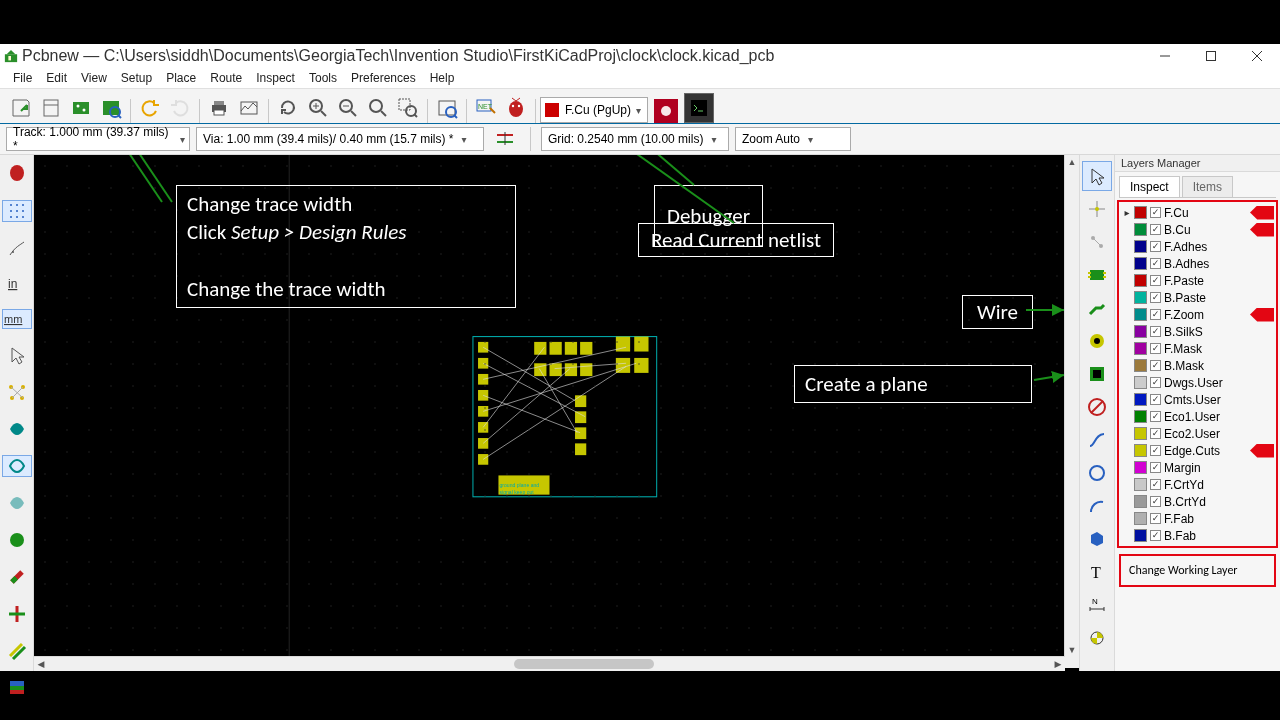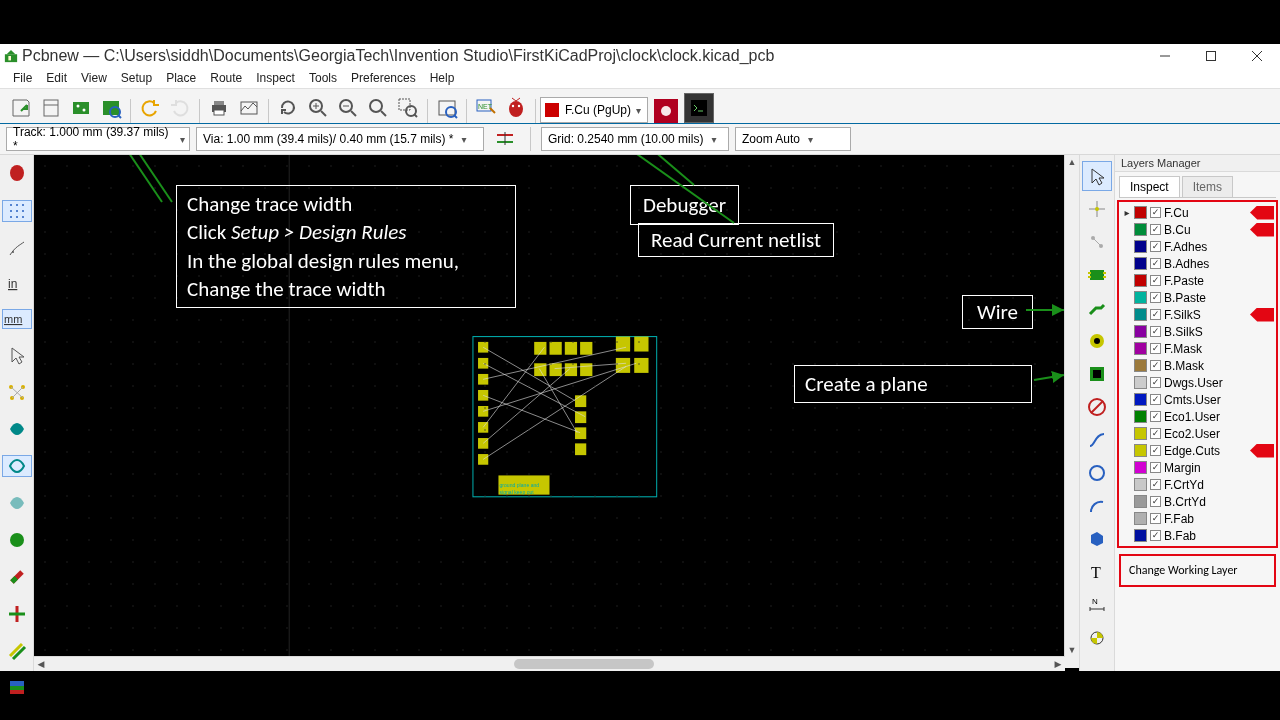--- a/index.html
+++ b/index.html
@@ -418,24 +418,24 @@
             <text x="26" y="141" font-size="5" fill="#0aa">ground plane and</text>
             <text x="26" y="147" font-size="5" fill="#0aa">signal keep out</text>
           </g>
           <line x1="250" y1="0" x2="250" y2="470" stroke="#222"></line>
         </svg>
 
         
         <div class="anno" style="left:142px; top:30px; width:340px">
           <span>Change trace width</span><br>
           <span>Click </span><em>Setup &gt; Design Rules</em><br>
-          <span>In the global design rules menu,</span><br>
+          <br>
           <span>Change the trace width</span>
         </div>
-        <div class="anno" style="left:596px; top:30px; padding:5px 12px"><span>Debugger</span></div>
+        <div class="anno" style="left:620px; top:30px; padding:16px 12px"><span>Debugger</span></div>
         <div class="anno" style="left:604px; top:68px; padding:2px 12px"><span>Read Current netlist</span></div>
         <div class="anno" style="left:928px; top:140px; padding:2px 14px"><span>Wire</span></div>
         <div class="anno" style="left:760px; top:210px; width:238px">
           <span>Create a plane</span><br>
         </div>
 
         
         <svg class="overlay" width="100%" height="100%">
           <defs>
               <marker id="ah" markerWidth="8" markerHeight="8" refX="6" refY="3" orient="auto">
@@ -598,21 +598,21 @@
           <div class="layer-row">
             <span class="ptr"></span>
             <span class="lsw" style="background:#00b39e"></span>
             <span class="lcb">✓</span>
             <span>B.Paste</span>
           </div>
           <div class="layer-row">
             <span class="ptr"></span>
             <span class="lsw" style="background:#008c8c"></span>
             <span class="lcb">✓</span>
-            <span>F.SilkS</span>
+            <span>F.Zoom</span>
             <span class="red-arrow"></span>
           </div>
           <div class="layer-row">
             <span class="ptr"></span>
             <span class="lsw" style="background:#8800a0"></span>
             <span class="lcb">✓</span>
             <span>B.SilkS</span>
           </div>
           <div class="layer-row">
             <span class="ptr"></span>

